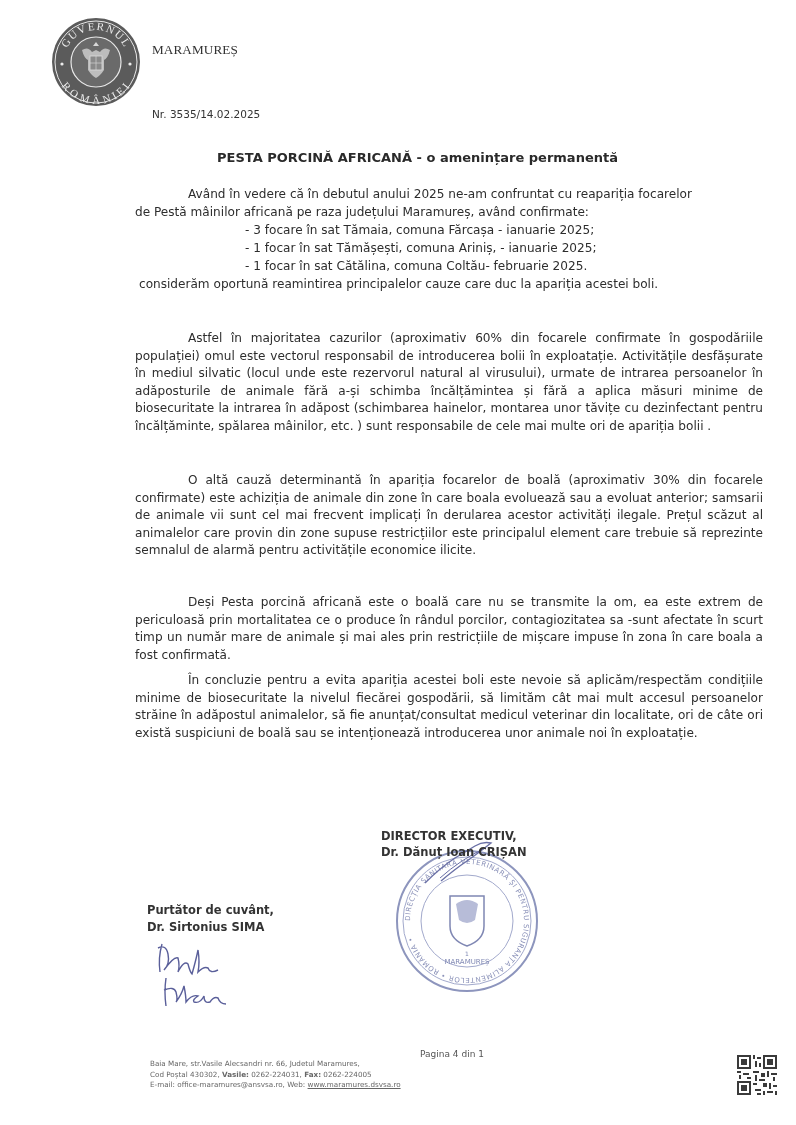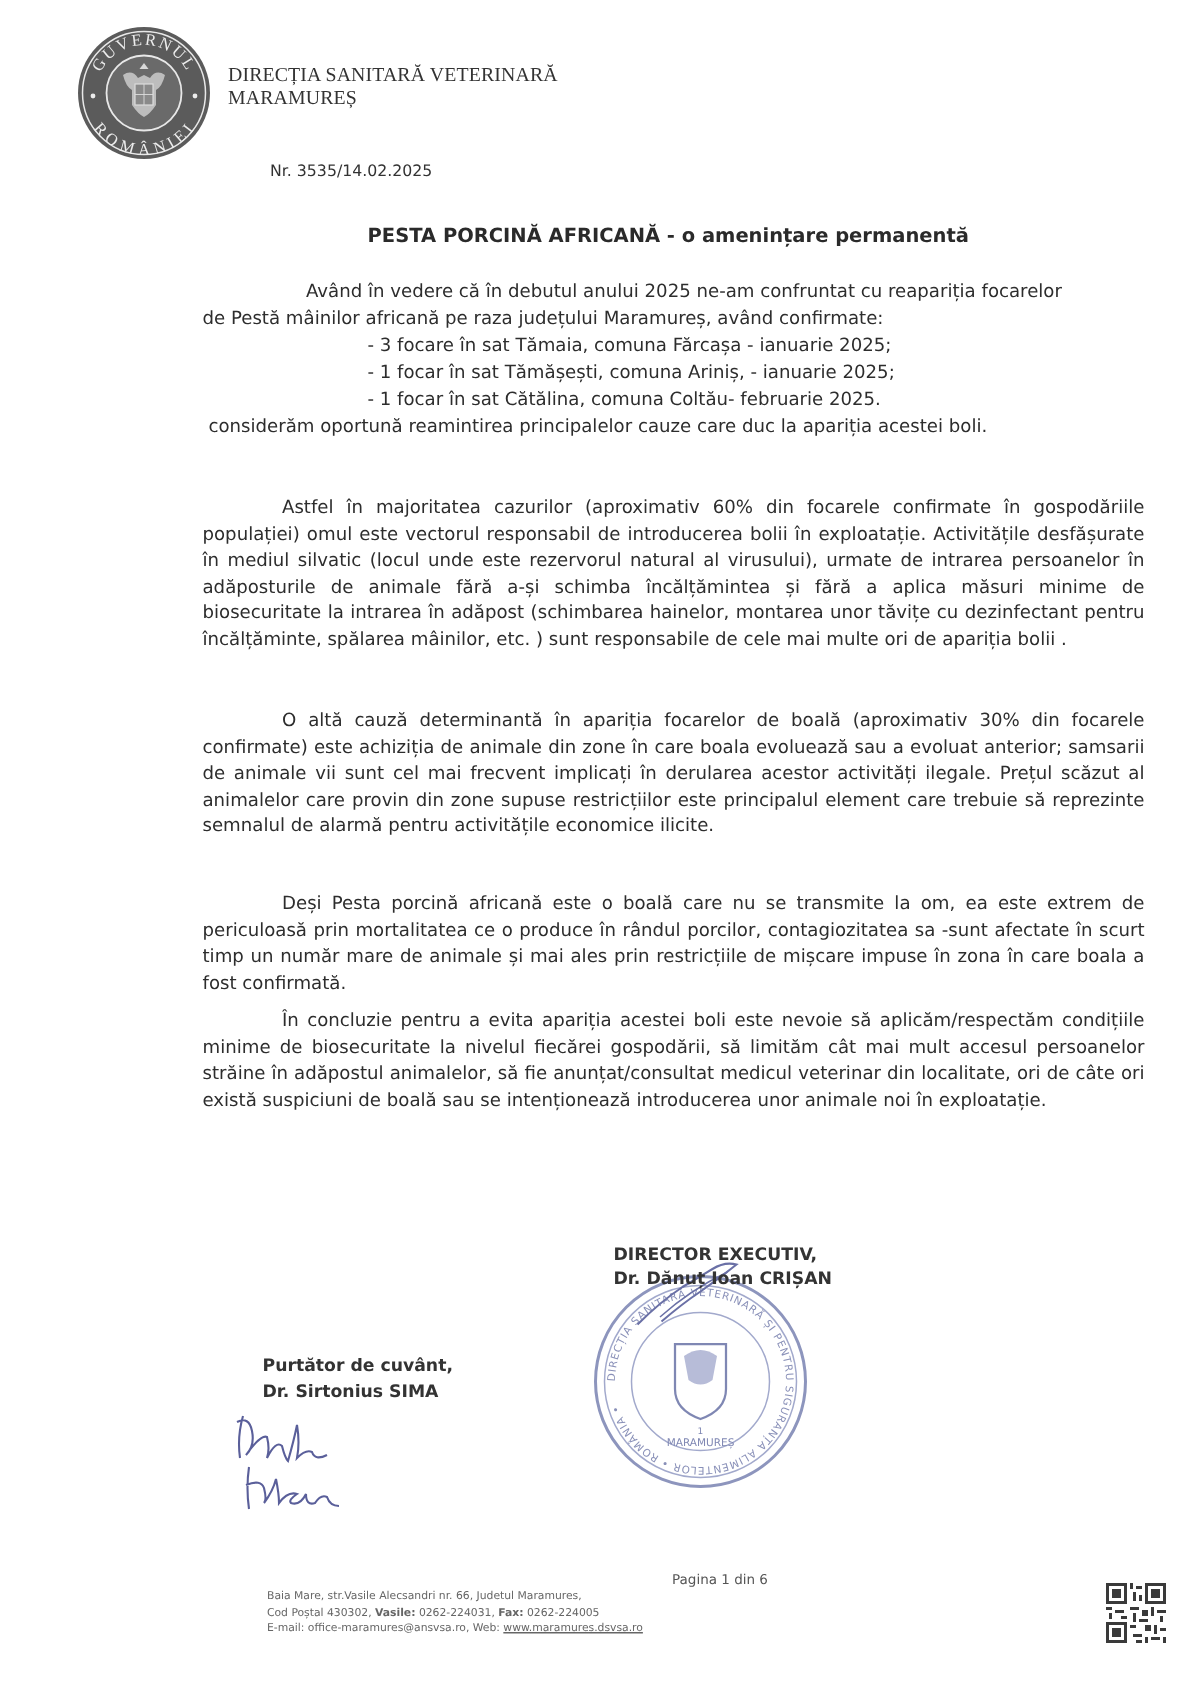--- a/index.html
+++ b/index.html
@@ -1,19 +1,19 @@
 <!DOCTYPE html>
 <html><head>
 <meta charset="utf-8">
 <style>
   html, body { margin: 0; padding: 0; background: #ffffff; }
   body { width: 796px; height: 1125px; position: relative; overflow: hidden; color: #2a2a2a; }
   .abs { position: absolute; }
   .serif { font-family: "Liberation Serif", "DejaVu Serif", serif; }
-  .sans { font-family: "DejaVu Sans", "Liberation Sans", sans-serif; margin-left: 28px; }
+  .sans { font-family: "DejaVu Sans", "Liberation Sans", sans-serif; }
 
   #logo { left: 50px; top: 16px; width: 92px; height: 92px; }
   #header-org { left: 152px; top: 42px; font-size: 13.2px; line-height: 15px; letter-spacing: 0.1px; color: #333; }
   #doc-number { left: 152px; top: 108px; font-size: 10.5px; color: #333; }
 
   #title { left: 0; width: 796px; top: 150px; text-align: center; font-size: 13px; font-weight: bold; color: #2a2a2a; padding-left: 39px; box-sizing: border-box; }
 
   .body-text { font-size: 12.1px; line-height: 17.6px; color: #2d2d2d; }
   .para { position: absolute; left: 135px; width: 628px; text-align: justify; }
   .para .indent { display: inline-block; width: 53px; }
@@ -50,29 +50,28 @@
 
     <path d="M46 26 l3 4 h-6 z" fill="#d8d8d8"></path>
     <path d="M32 34 q6 -4 10 2 l4 -2 l4 2 q4 -6 10 -2 q-2 8 -6 10 l0 10 q-4 6 -8 8 q-4 -2 -8 -8 l0 -10 q-4 -2 -6 -10 z" fill="#bdbdbd"></path>
     <rect x="40" y="40" width="12" height="14" fill="#8a8a8a" stroke="#dcdcdc" stroke-width="0.8"></rect>
     <line x1="46" y1="40" x2="46" y2="54" stroke="#dcdcdc" stroke-width="0.6"></line>
     <line x1="40" y1="47" x2="52" y2="47" stroke="#dcdcdc" stroke-width="0.6"></line>
   </svg>
 </div>
 
 <div id="header-org" class="abs serif">
-  <div>DIRECȚIA SANITARĂ VETERINARĂ</div>
   <div>MARAMUREȘ</div>
 </div>
 <div id="doc-number" class="abs sans">Nr. 3535/14.02.2025</div>
 
 <div id="title" class="abs sans">PESTA PORCINĂ AFRICANĂ - o amenințare permanentă</div>
 
 <div class="body-text sans">
-  <div class="abs" style="left:188px; top:186px;margin-left:16px;">Având în vedere că în debutul anului 2025  ne-am confruntat cu reapariția focarelor</div>
+  <div class="abs" style="left:188px; top:186px;">Având în vedere că în debutul anului 2025  ne-am confruntat cu reapariția focarelor</div>
   <div class="abs" style="left:135px; top:204px;">de Pestă mâinilor africană pe raza județului Maramureș, având confirmate:</div>
   <div class="list-line" style="top:222px;">- 3 focare în sat Tămaia, comuna Fărcașa - ianuarie 2025;</div>
   <div class="list-line" style="top:240px;">- 1 focar în sat Tămășești, comuna Ariniș, - ianuarie 2025;</div>
   <div class="list-line" style="top:258px;">- 1 focar în sat Cătălina, comuna Coltău- februarie 2025.</div>
 
   <div class="para" style="top:276px;"><span style="display:inline-block;width:4px"></span><span>considerăm oportună reamintirea principalelor cauze care duc la apariția acestei boli.</span></div>
 
   <div class="para" style="top:330px;"><span class="indent"></span><span>Astfel în majoritatea cazurilor (aproximativ 60% din focarele confirmate în gospodăriile populației) omul este vectorul responsabil de introducerea bolii în exploatație. Activitățile desfășurate în mediul silvatic (locul unde este rezervorul natural al virusului), urmate de intrarea persoanelor în adăposturile de animale fără a-și schimba încălțămintea și fără a aplica măsuri minime de biosecuritate la intrarea în adăpost (schimbarea hainelor, montarea unor tăvițe cu dezinfectant pentru încălțăminte, spălarea mâinilor, etc. ) sunt responsabile de cele mai multe ori de apariția bolii .</span></div>
 
   <div class="para" style="top:472px;"><span class="indent"></span><span>O altă cauză determinantă în apariția focarelor de boală (aproximativ 30% din focarele confirmate) este achiziția de animale din zone în care boala evoluează sau a evoluat anterior; samsarii de animale vii sunt cel mai frecvent implicați în derularea acestor activități ilegale. Prețul scăzut al animalelor care provin din zone supuse restricțiilor este principalul element care trebuie să reprezinte semnalul de alarmă pentru activitățile economice ilicite.</span></div>
@@ -115,21 +114,21 @@
   <div>Dr. Sirtonius SIMA</div>
 </div>
 
 <div id="handwritten-sig" class="abs">
   <svg width="115" height="70" viewBox="0 0 115 70">
     <path d="M12 4 q-4 14 -2 28 M8 8 q8 -4 10 6 q2 10 -4 16 q10 -14 14 -12 q2 8 0 14 q6 -12 10 -8 q2 8 4 10 q4 -14 6 -24 q2 12 0 22 q6 -6 10 -4 q2 6 10 2" fill="none" stroke="#5a5f9a" stroke-width="1.4"></path>
     <path d="M16 38 q-2 14 0 28 M14 50 q10 -4 12 2 q2 8 0 10 q6 -8 8 -16 q2 10 2 16 q6 -8 12 -6 q-6 4 -4 6 q6 2 10 -6 q0 8 6 6 q4 -6 8 -4 q2 6 8 6" fill="none" stroke="#5a5f9a" stroke-width="1.4"></path>
   </svg>
 </div>
 
-<div id="page-no" class="abs sans">Pagina 1 din 6</div>
+<div id="page-no" class="abs sans">Pagina 4 din 1</div>
 <div id="footer" class="abs sans">
   <div>Baia Mare, str.Vasile Alecsandri nr. 66, Judetul Maramures,</div>
   <div><span>Cod Poștal 430302, </span><b>Vasile:</b><span> 0262-224031, </span><b>Fax:</b><span> 0262-224005</span></div>
   <div><span>E-mail: office-maramures@ansvsa.ro, Web: </span><a>www.maramures.dsvsa.ro</a></div>
 </div>
 
 <div id="qr" class="abs">
   <svg width="44" height="44" viewBox="0 0 22 22" shape-rendering="crispEdges">
     <rect width="22" height="22" fill="#fff"></rect>
     <g fill="#3a3a3a">

